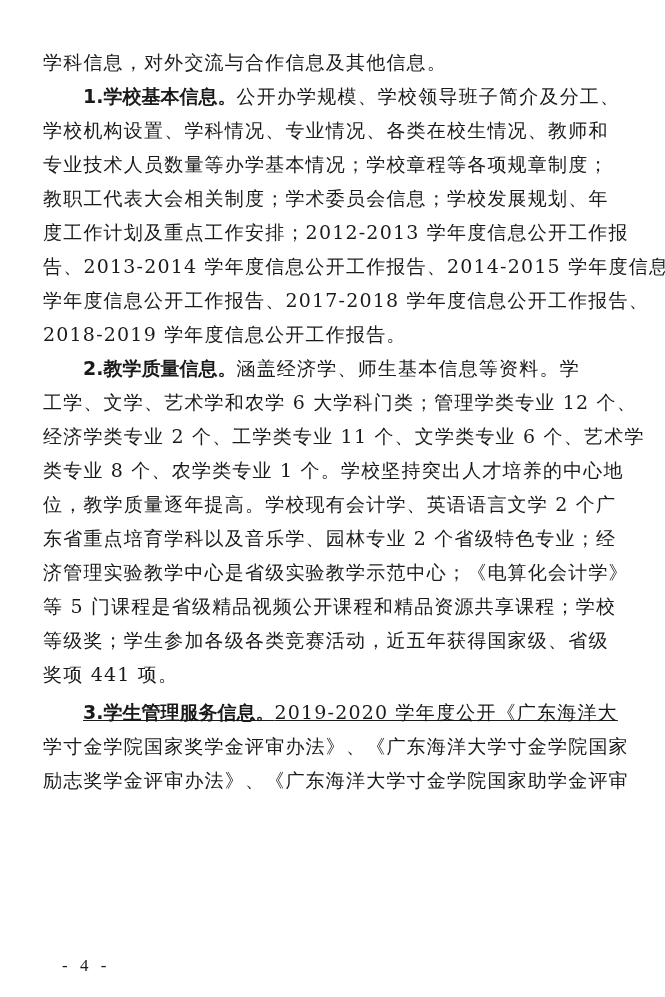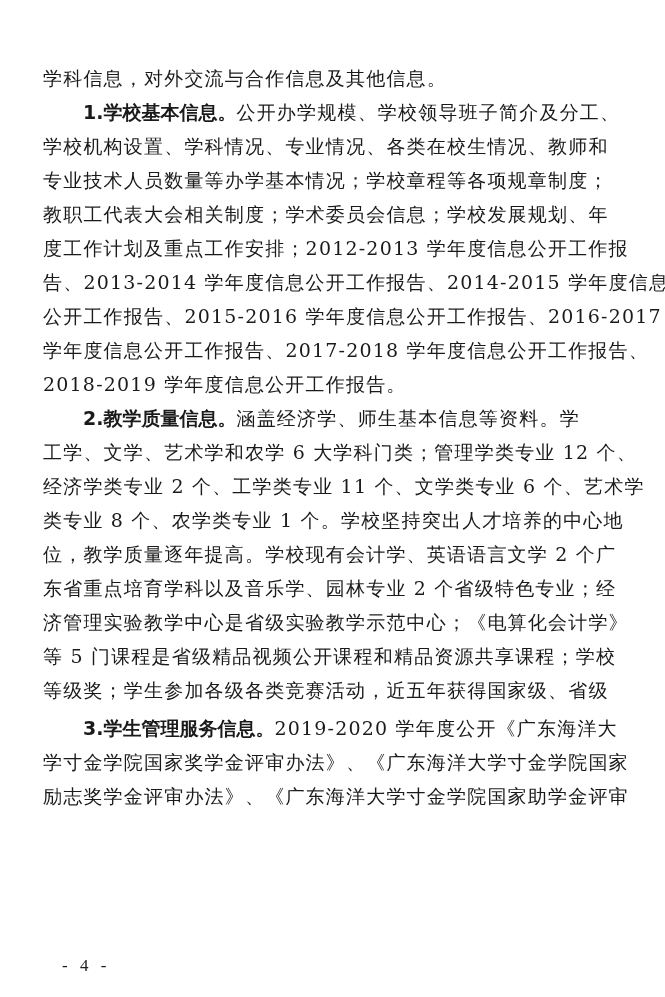--- a/index.html
+++ b/index.html
@@ -18,21 +18,21 @@
     .page {
       position: absolute;
       left: 0;
       top: 0;
       width: 665px;
       height: 997px;
     }
     .body-text {
       position: absolute;
       left: 43px;
-      top: 61px;
+      top: 45px;
       width: 580px;
     }
     .line {
       height: 34px;
       line-height: 34px;
       font-size: 19px;
       letter-spacing: 1.2px;
       white-space: nowrap;
     }
     .line.indent {
@@ -60,34 +60,34 @@
   <div class="body-text">
 
     <div class="line">学科信息，对外交流与合作信息及其他信息。</div>
 
     <div class="line indent"><span class="heading">1.学校基本信息。</span><span>公开办学规模、学校领导班子简介及分工、</span></div>
     <div class="line">学校机构设置、学科情况、专业情况、各类在校生情况、教师和</div>
     <div class="line">专业技术人员数量等办学基本情况；学校章程等各项规章制度；</div>
     <div class="line">教职工代表大会相关制度；学术委员会信息；学校发展规划、年</div>
     <div class="line">度工作计划及重点工作安排；2012-2013 学年度信息公开工作报</div>
     <div class="line">告、2013-2014 学年度信息公开工作报告、2014-2015 学年度信息</div>
-    <div class="line">公开工作报告、2015-2016 学年度信息公开工作报告、2016-2017</div>
     <div class="line">学年度信息公开工作报告、2017-2018 学年度信息公开工作报告、</div>
     <div class="line">2018-2019 学年度信息公开工作报告。</div>
 
     <div class="line indent"><span class="heading">2.教学质量信息。</span><span>涵盖经济学、师生基本信息等资料。学</span></div>
     <div class="line">工学、文学、艺术学和农学 6 大学科门类；管理学类专业 12 个、</div>
     <div class="line">经济学类专业 2 个、工学类专业 11 个、文学类专业 6 个、艺术学</div>
     <div class="line">类专业 8 个、农学类专业 1 个。学校坚持突出人才培养的中心地</div>
     <div class="line">位，教学质量逐年提高。学校现有会计学、英语语言文学 2 个广</div>
     <div class="line">东省重点培育学科以及音乐学、园林专业 2 个省级特色专业；经</div>
     <div class="line">济管理实验教学中心是省级实验教学示范中心；《电算化会计学》</div>
     <div class="line">等 5 门课程是省级精品视频公开课程和精品资源共享课程；学校</div>
     <div class="line">等级奖；学生参加各级各类竞赛活动，近五年获得国家级、省级</div>
+    <div class="line">奖项 441 项。</div>
 
-    <div class="line indent" style="margin-top:4px;"><span class="heading">3.学生管理服务信息。</span><span>2019-2020 学年度公开《广东海洋大</span></div>
+    <div class="line indent" style="margin-top:4px;text-decoration:underline;"><span class="heading">3.学生管理服务信息。</span><span>2019-2020 学年度公开《广东海洋大</span></div>
     <div class="line">学寸金学院国家奖学金评审办法》、《广东海洋大学寸金学院国家</div>
     <div class="line">励志奖学金评审办法》、《广东海洋大学寸金学院国家助学金评审</div>
 
   </div>
 
   <div class="page-number">- 4 -</div>
 </div>
 
 </body></html>

